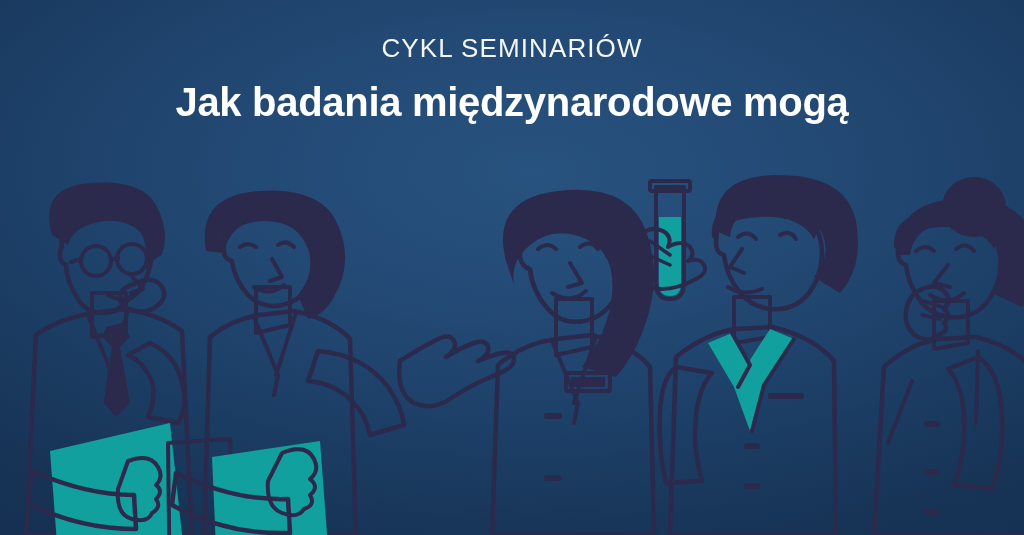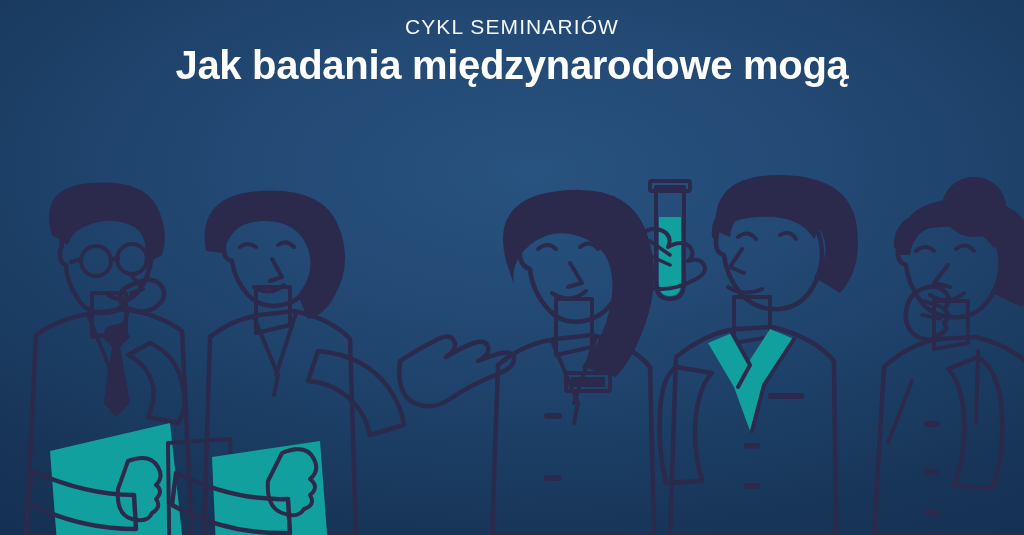--- a/index.html
+++ b/index.html
@@ -20,28 +20,28 @@
     inset: 0;
     background: radial-gradient(ellipse 90% 85% at 52% 32%, #28527f 0%, #234a75 30%, #1d4068 55%, #183659 78%, #142f51 100%);
   }
   .text-block {
     position: absolute;
     top: 0; left: 0; right: 0;
     text-align: center;
     z-index: 5;
   }
   #eyebrow {
-    margin-top: 15px;
-    font-size: 21px;
+    margin-top: 33px;
+    font-size: 26px;
     letter-spacing: 1.1px;
     color: #f4f6f8;
     font-weight: 400;
   }
   #title {
-    margin-top: 0;
+    margin-top: 12px;
     font-size: 40px;
     line-height: 1.32;
     font-weight: bold;
     color: #ffffff;
     letter-spacing: -0.3px;
     padding: 0 60px;
   }
   #illustration {
     position: absolute;
     left: 0;

